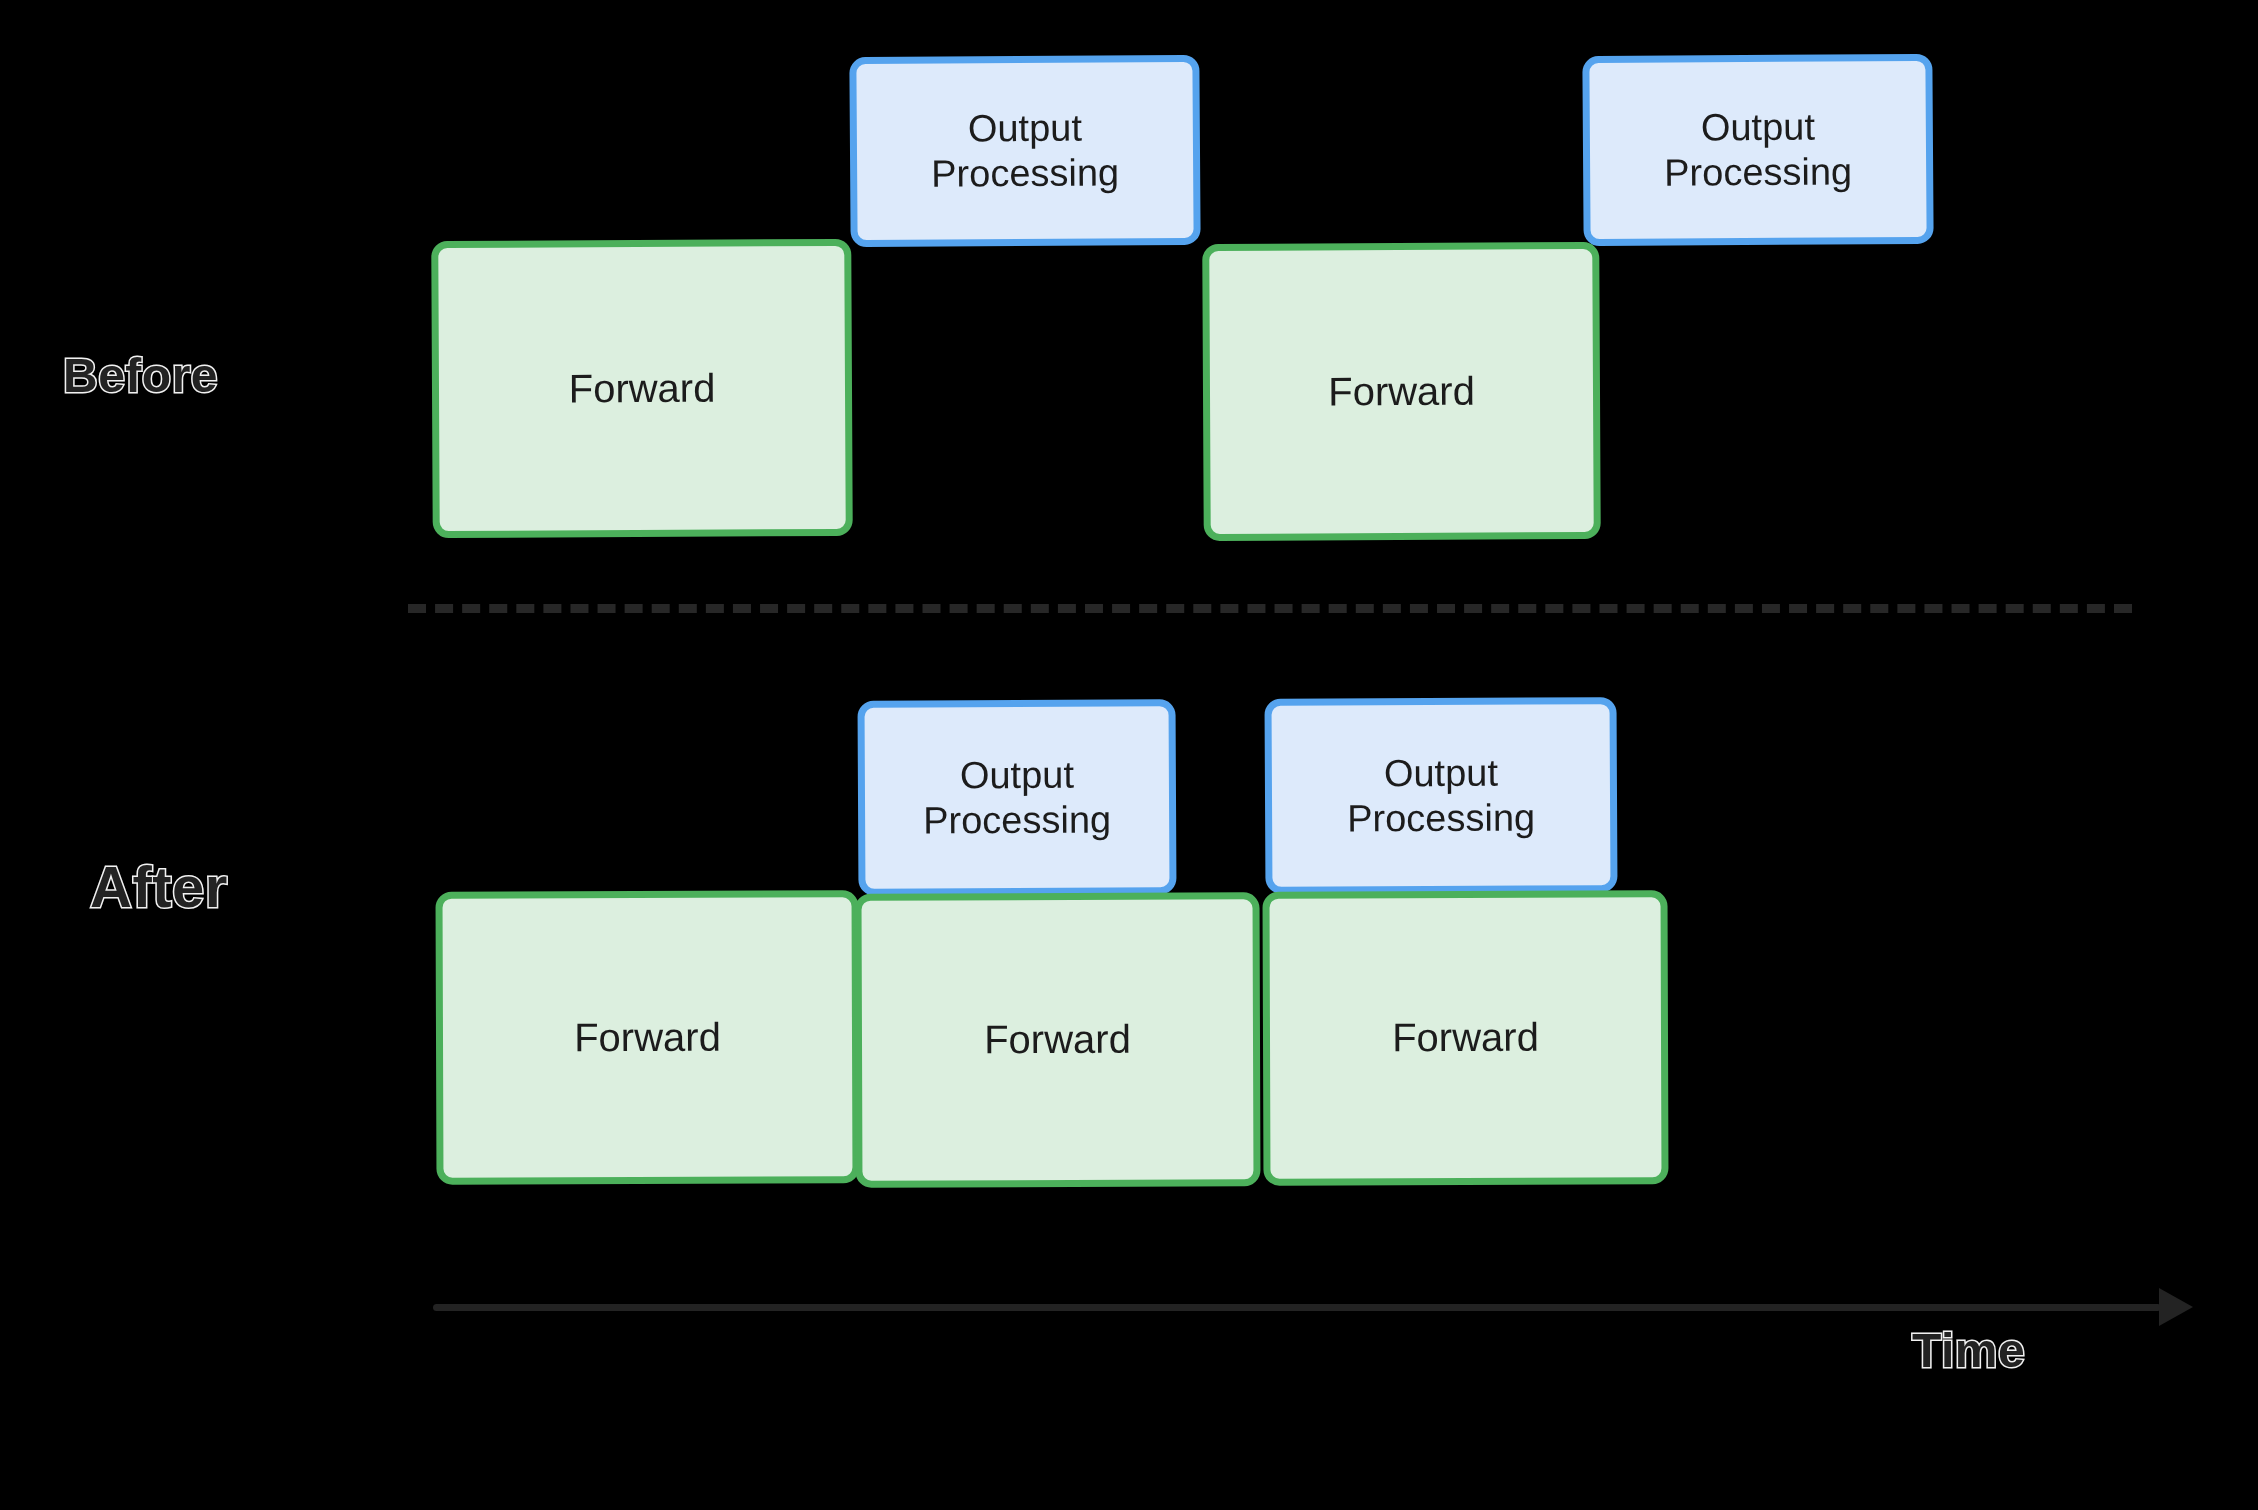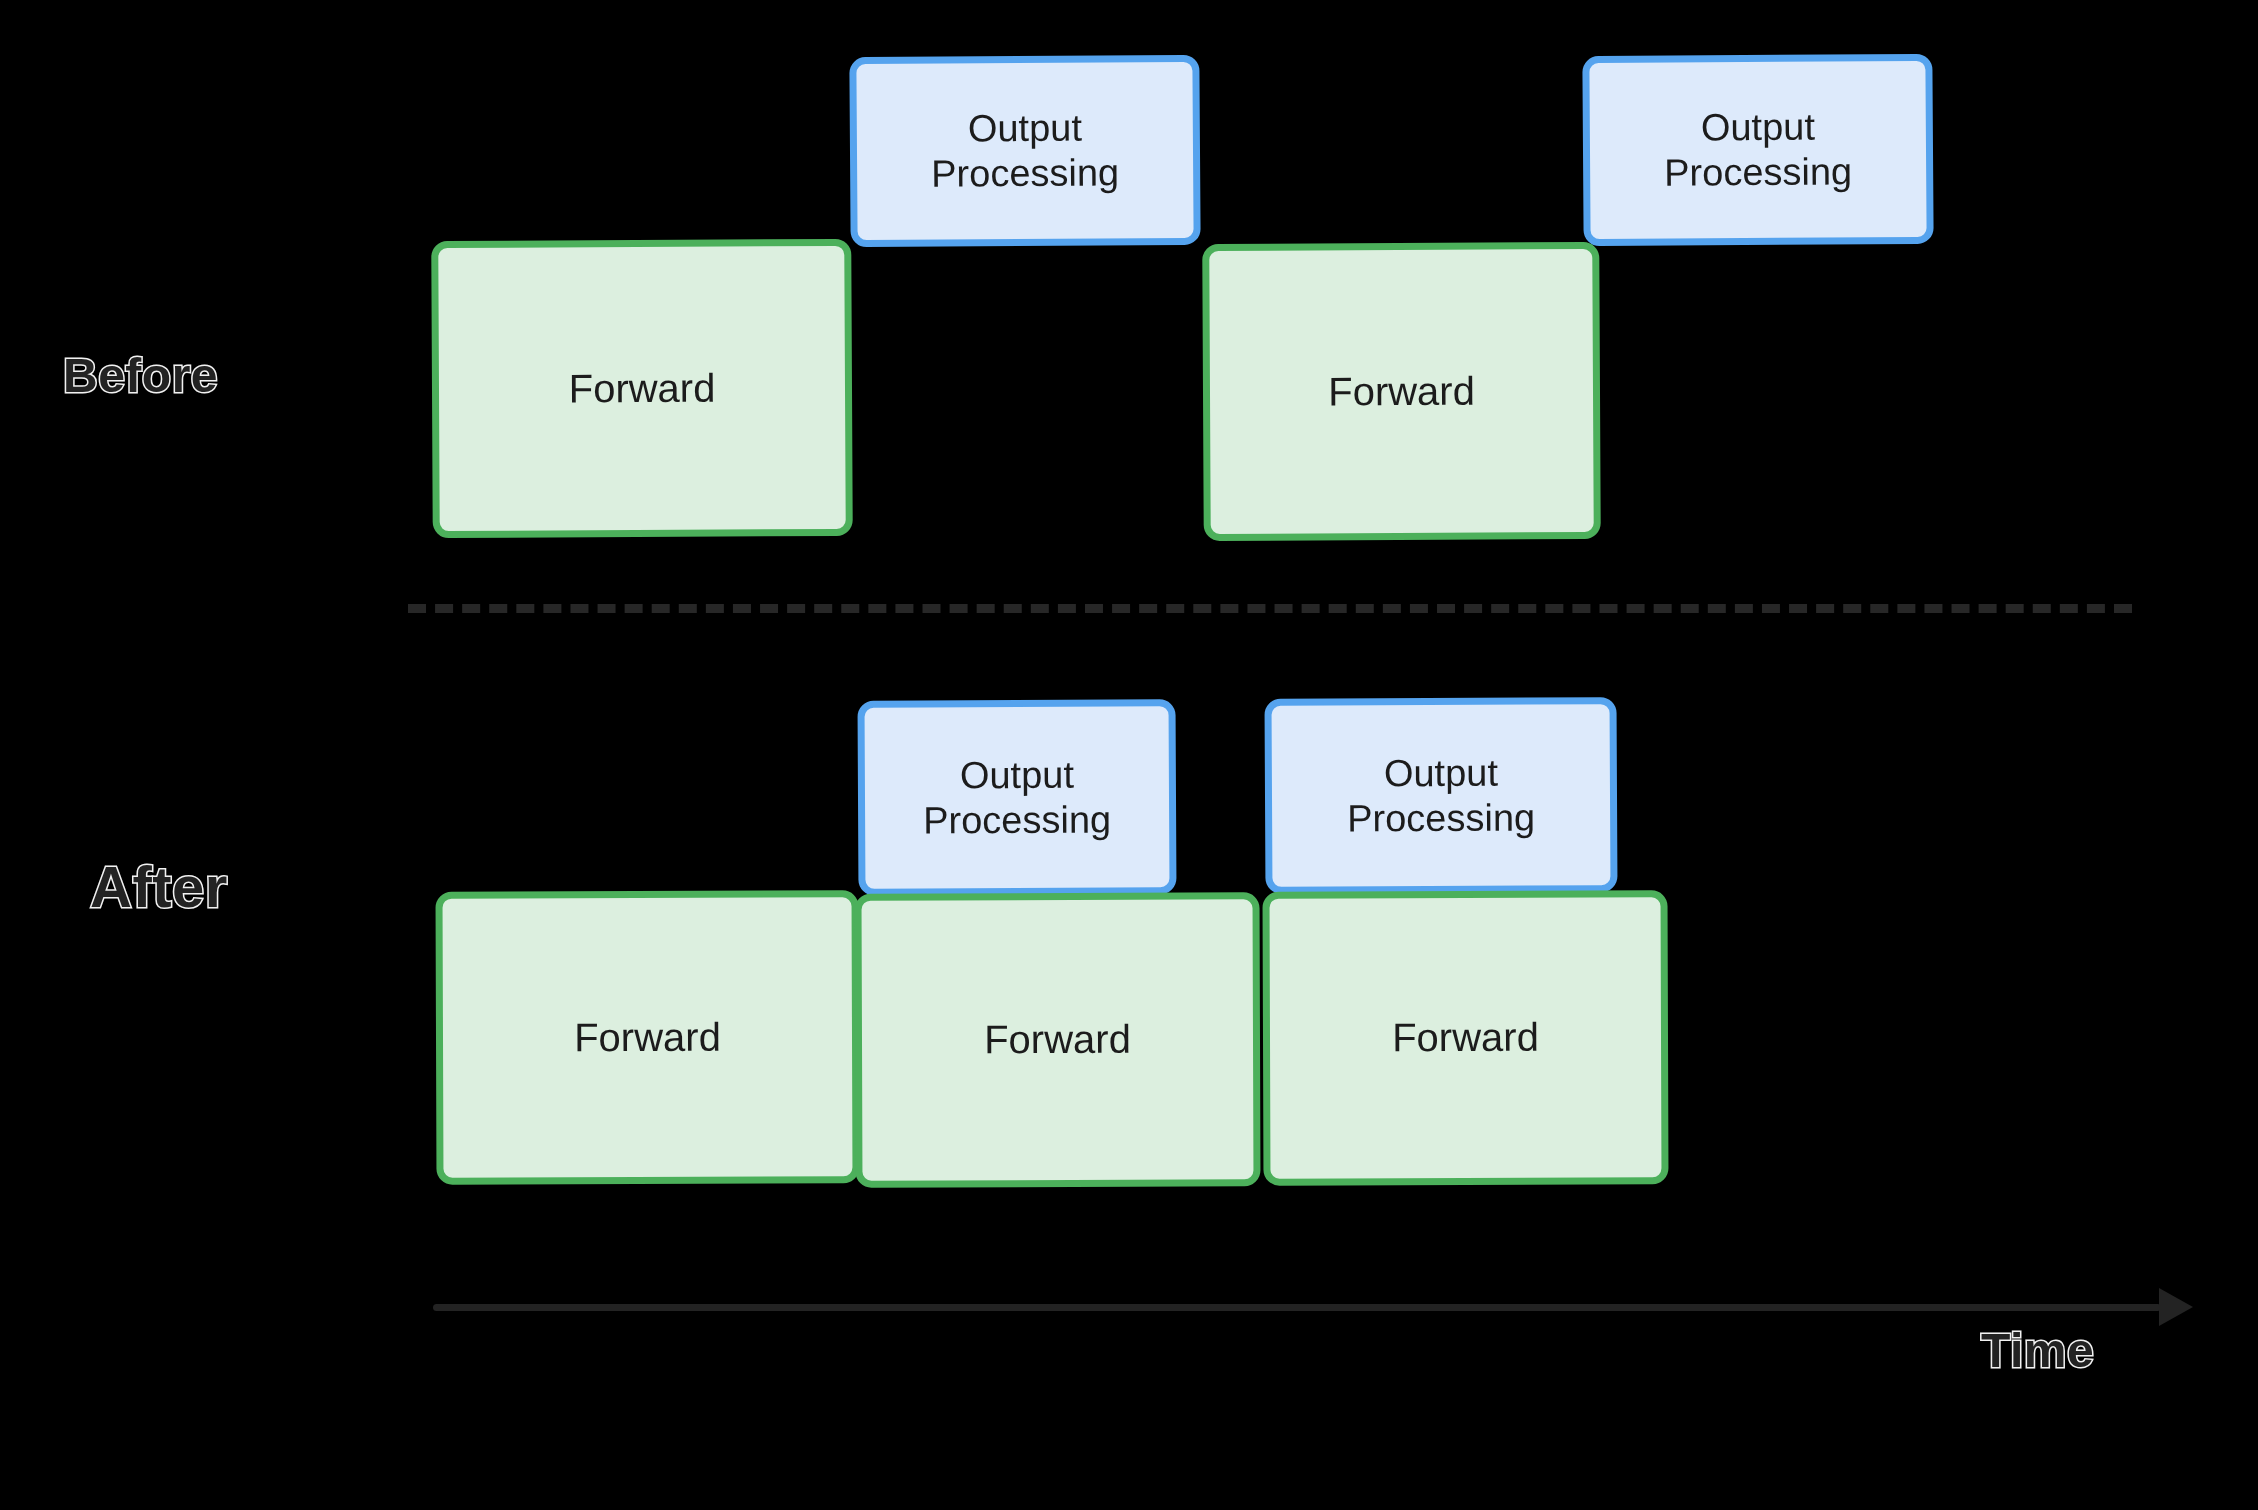--- a/index.html
+++ b/index.html
@@ -140,15 +140,15 @@
 
   <div class="box box-green" style="left:1263px; top:891px; width:405px; height:294px; transform:rotate(-0.2deg);">
     <span class="box-label">Forward</span>
   </div>
 
   <div class="axis" style="left:433px; top:1304px; width:1762px; height:40px;">
     <div class="axis-line" style="width:1728px;"></div>
     <div class="axis-head" style="left:1726px; top:-16px;"></div>
   </div>
 
-  <div class="outline-label" style="left:1981px; top:1323px;">Time</div>
+  <div class="outline-label" style="left:1912px; top:1323px;">Time</div>
 
 </div>
 
 </body></html>

